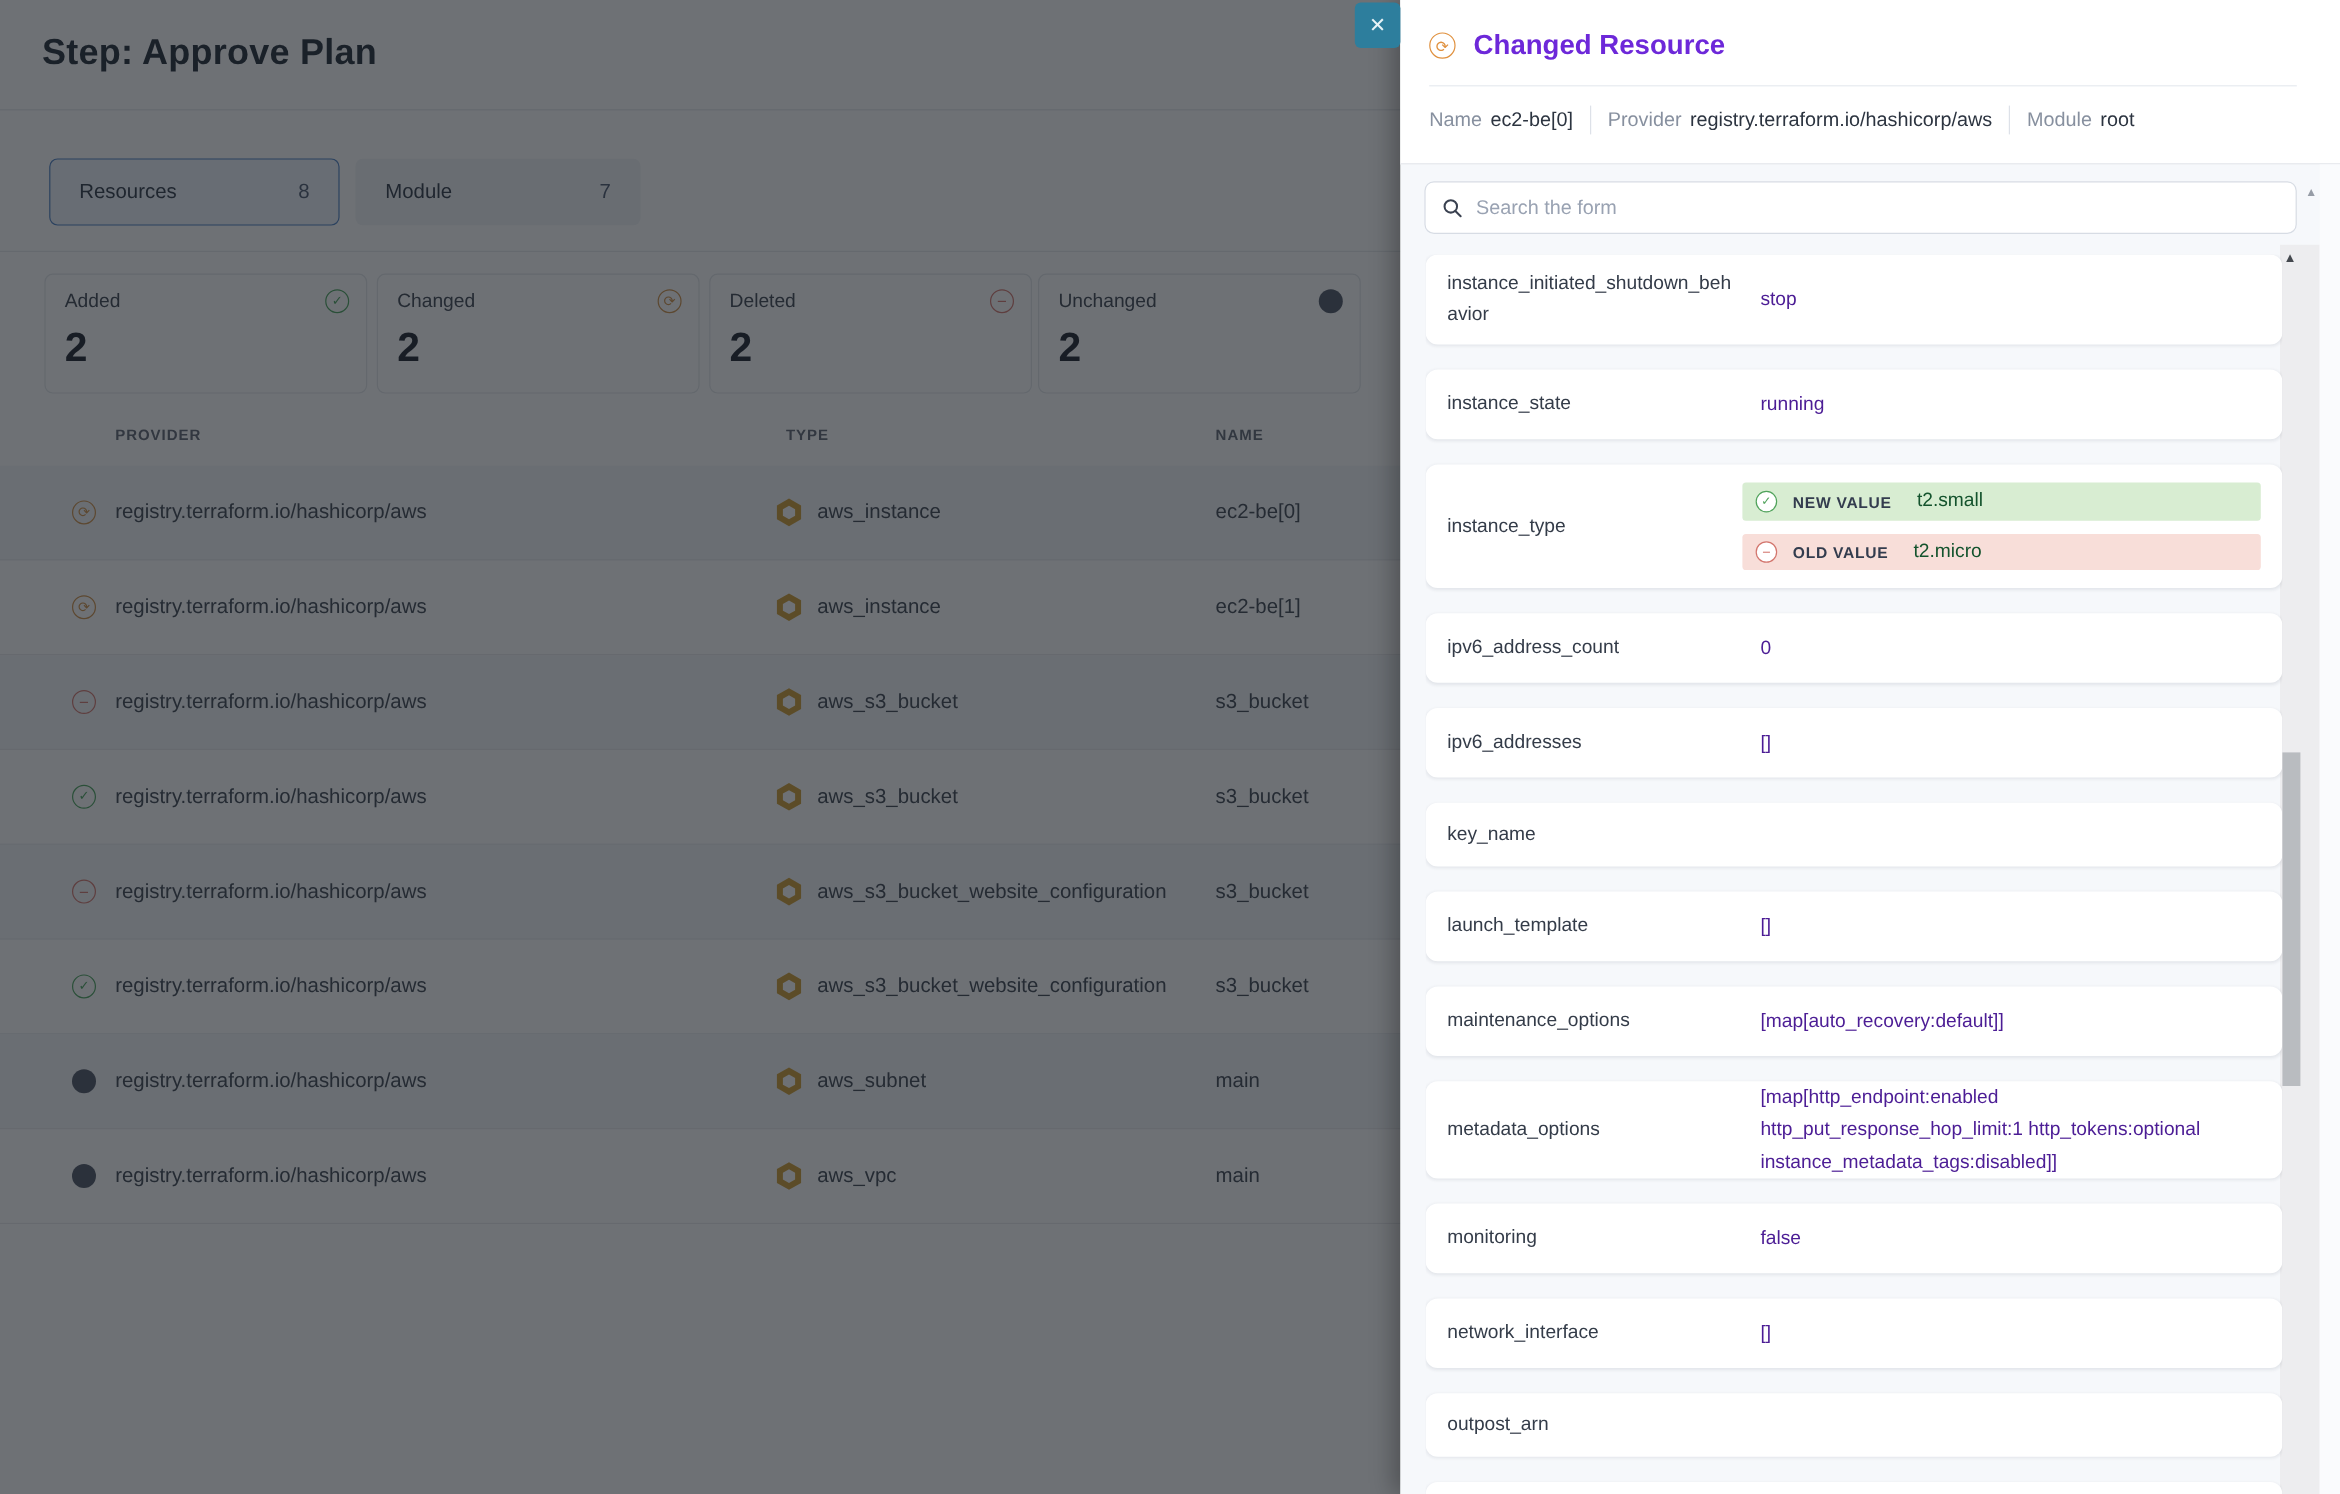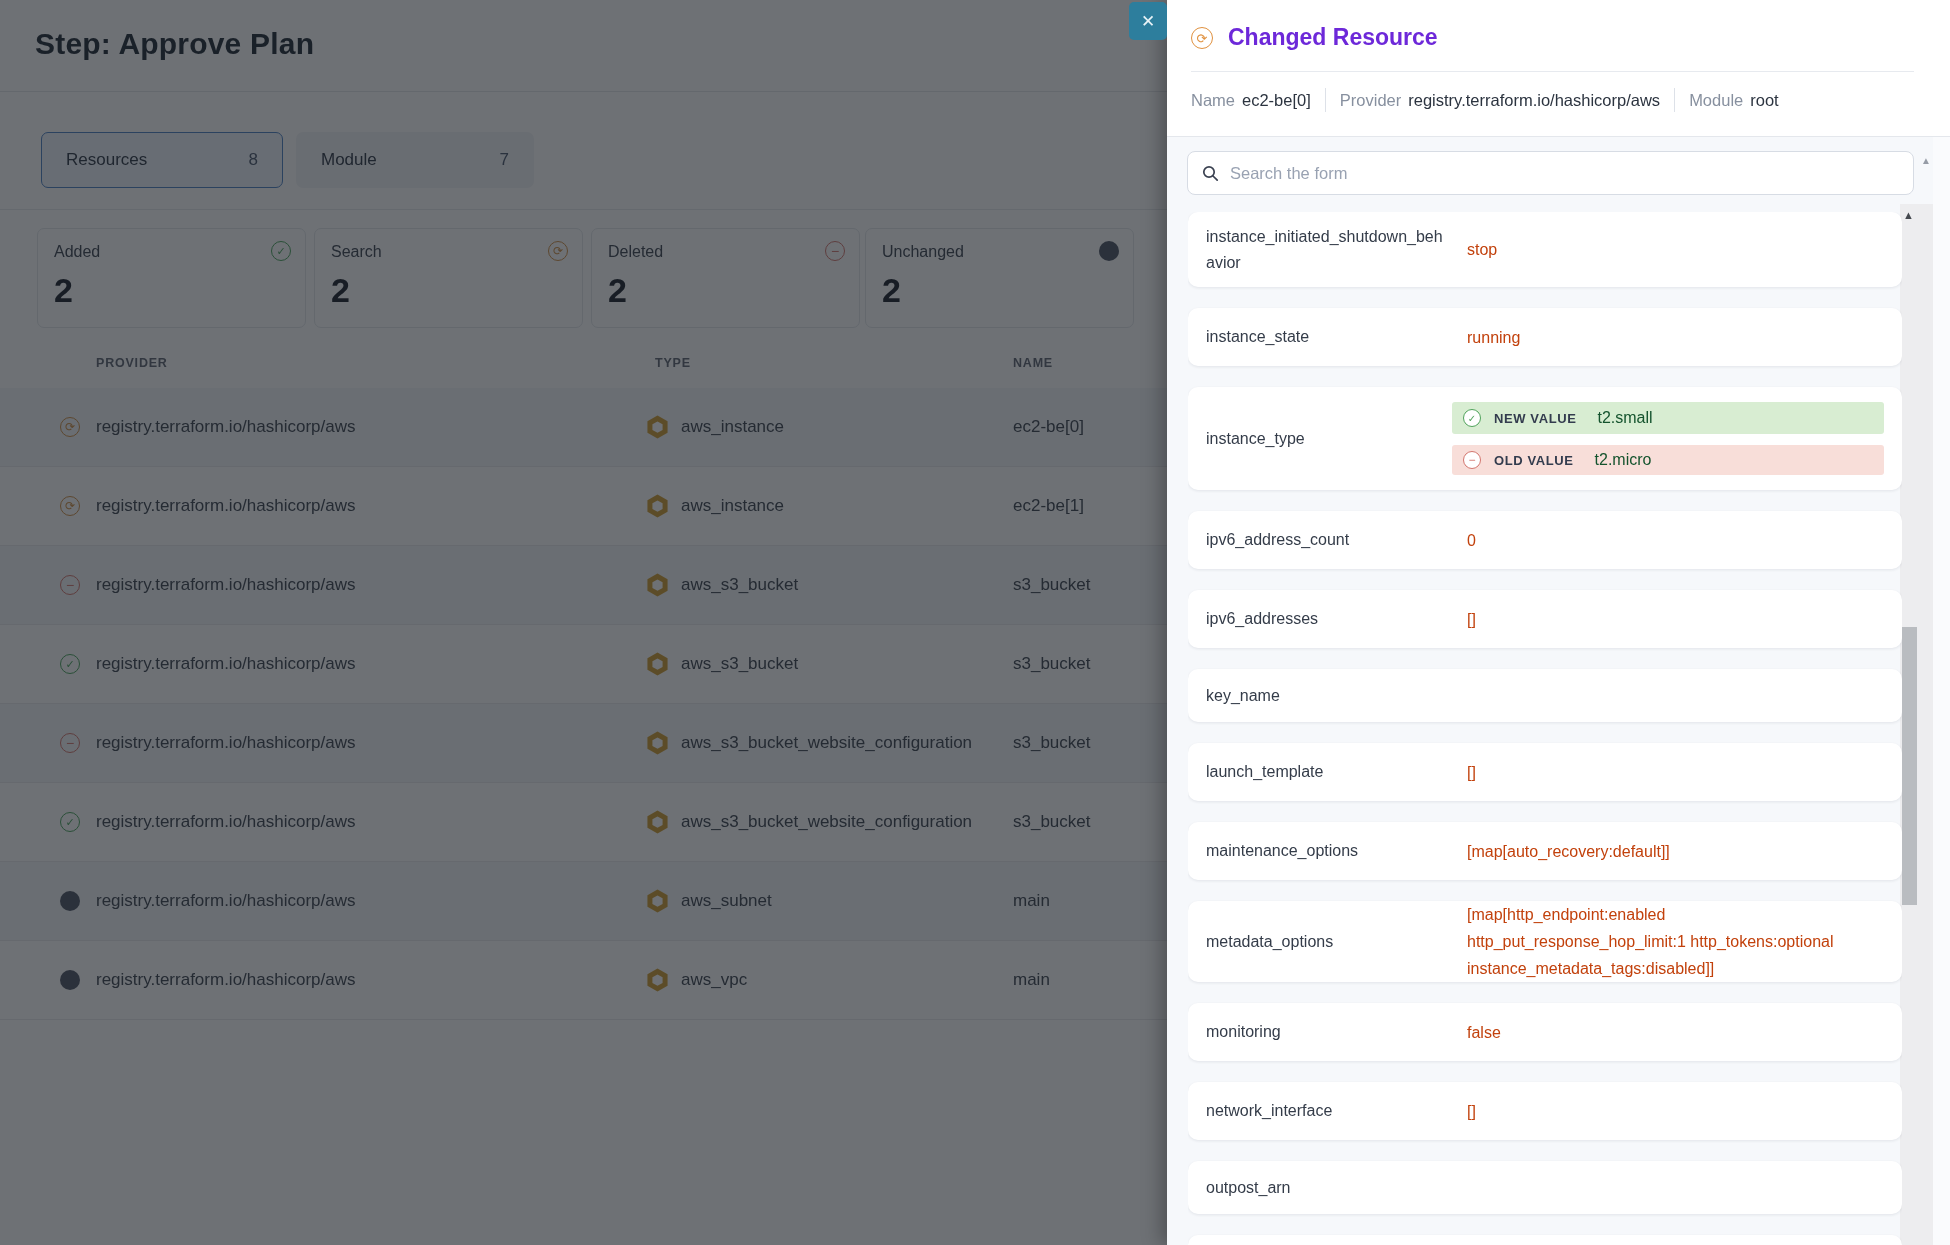--- a/index.html
+++ b/index.html
@@ -54,21 +54,21 @@
   .search-box input{flex:1;border:none;outline:none;background:transparent;font-size:16.5px;font-family:"Liberation Sans",sans-serif;color:#2c3440;}
   .search-box input::placeholder{color:#99a2b2;}
   .fields{position:absolute;left:21px;top:212px;width:714px;height:1033px;overflow:hidden;display:flex;flex-direction:column;gap:21px;}
   .fcard{background:#fff;border-radius:10px;box-shadow:0 1px 3px rgba(25,33,50,.09);display:flex;align-items:center;padding:0 18px;box-sizing:border-box;flex:none;min-height:58px;}
   .fcard.empty{min-height:53px;}
   .fcard.tall{min-height:75px;}
   .fcard.xtall{min-height:81px;}
   .fcard.change-card{min-height:98px;}
   .fcard.stub{min-height:40px;}
   .fname{width:243px;flex:none;font-size:16px;color:#343c49;line-height:26px;overflow-wrap:anywhere;}
-  .fval{flex:1;font-size:16px;color:#c2410c;line-height:27px;overflow-wrap:anywhere;padding-left:18px;}
+  .fval{flex:1;font-size:16px;color:#4c1d95;line-height:27px;overflow-wrap:anywhere;padding-left:18px;}
   .fchange{flex:1;display:flex;flex-direction:column;gap:11px;padding:15px 0;margin-left:3px;}
   .band{height:32px;border-radius:3px;display:flex;align-items:center;gap:13px;padding:0 11px;}
   .band.new{background:#d8edd2;}
   .band.old{background:#f8ded9;height:30px;}
   .band .bico{width:18px;height:18px;border-radius:50%;background:#fff;display:flex;align-items:center;justify-content:center;font-size:10px;box-sizing:border-box;flex:none;}
   .band.new .bico{border:1.5px solid #51a35c;color:#51a35c;}
   .band.old .bico{border:1.5px solid #d3766e;color:#d3766e;font-size:12px;}
   .band .blabel{font-size:13px;font-weight:700;letter-spacing:.6px;color:#333c4e;}
   .band .bvalue{font-size:16px;color:#14532d;margin-left:8px;}
   
@@ -100,21 +100,21 @@
 
   <div id="summary-cards">
   <div class="sum-card" style="left:37px">
     <div class="sum-label">Added</div>
     <div class="sum-icon">
           <span class="sico added" style="width:20px;height:20px">✓</span>
         </div>
     <div class="sum-num">2</div>
   </div>
   <div class="sum-card" style="left:314px">
-    <div class="sum-label">Search</div>
+    <div class="sum-label">Changed</div>
     <div class="sum-icon">
           <span class="sico changed" style="width:20px;height:20px">⟳</span>
         </div>
     <div class="sum-num">2</div>
   </div>
   <div class="sum-card" style="left:591px">
     <div class="sum-label">Deleted</div>
     <div class="sum-icon">
           <span class="sico deleted" style="width:20px;height:20px">−</span>
         </div>

